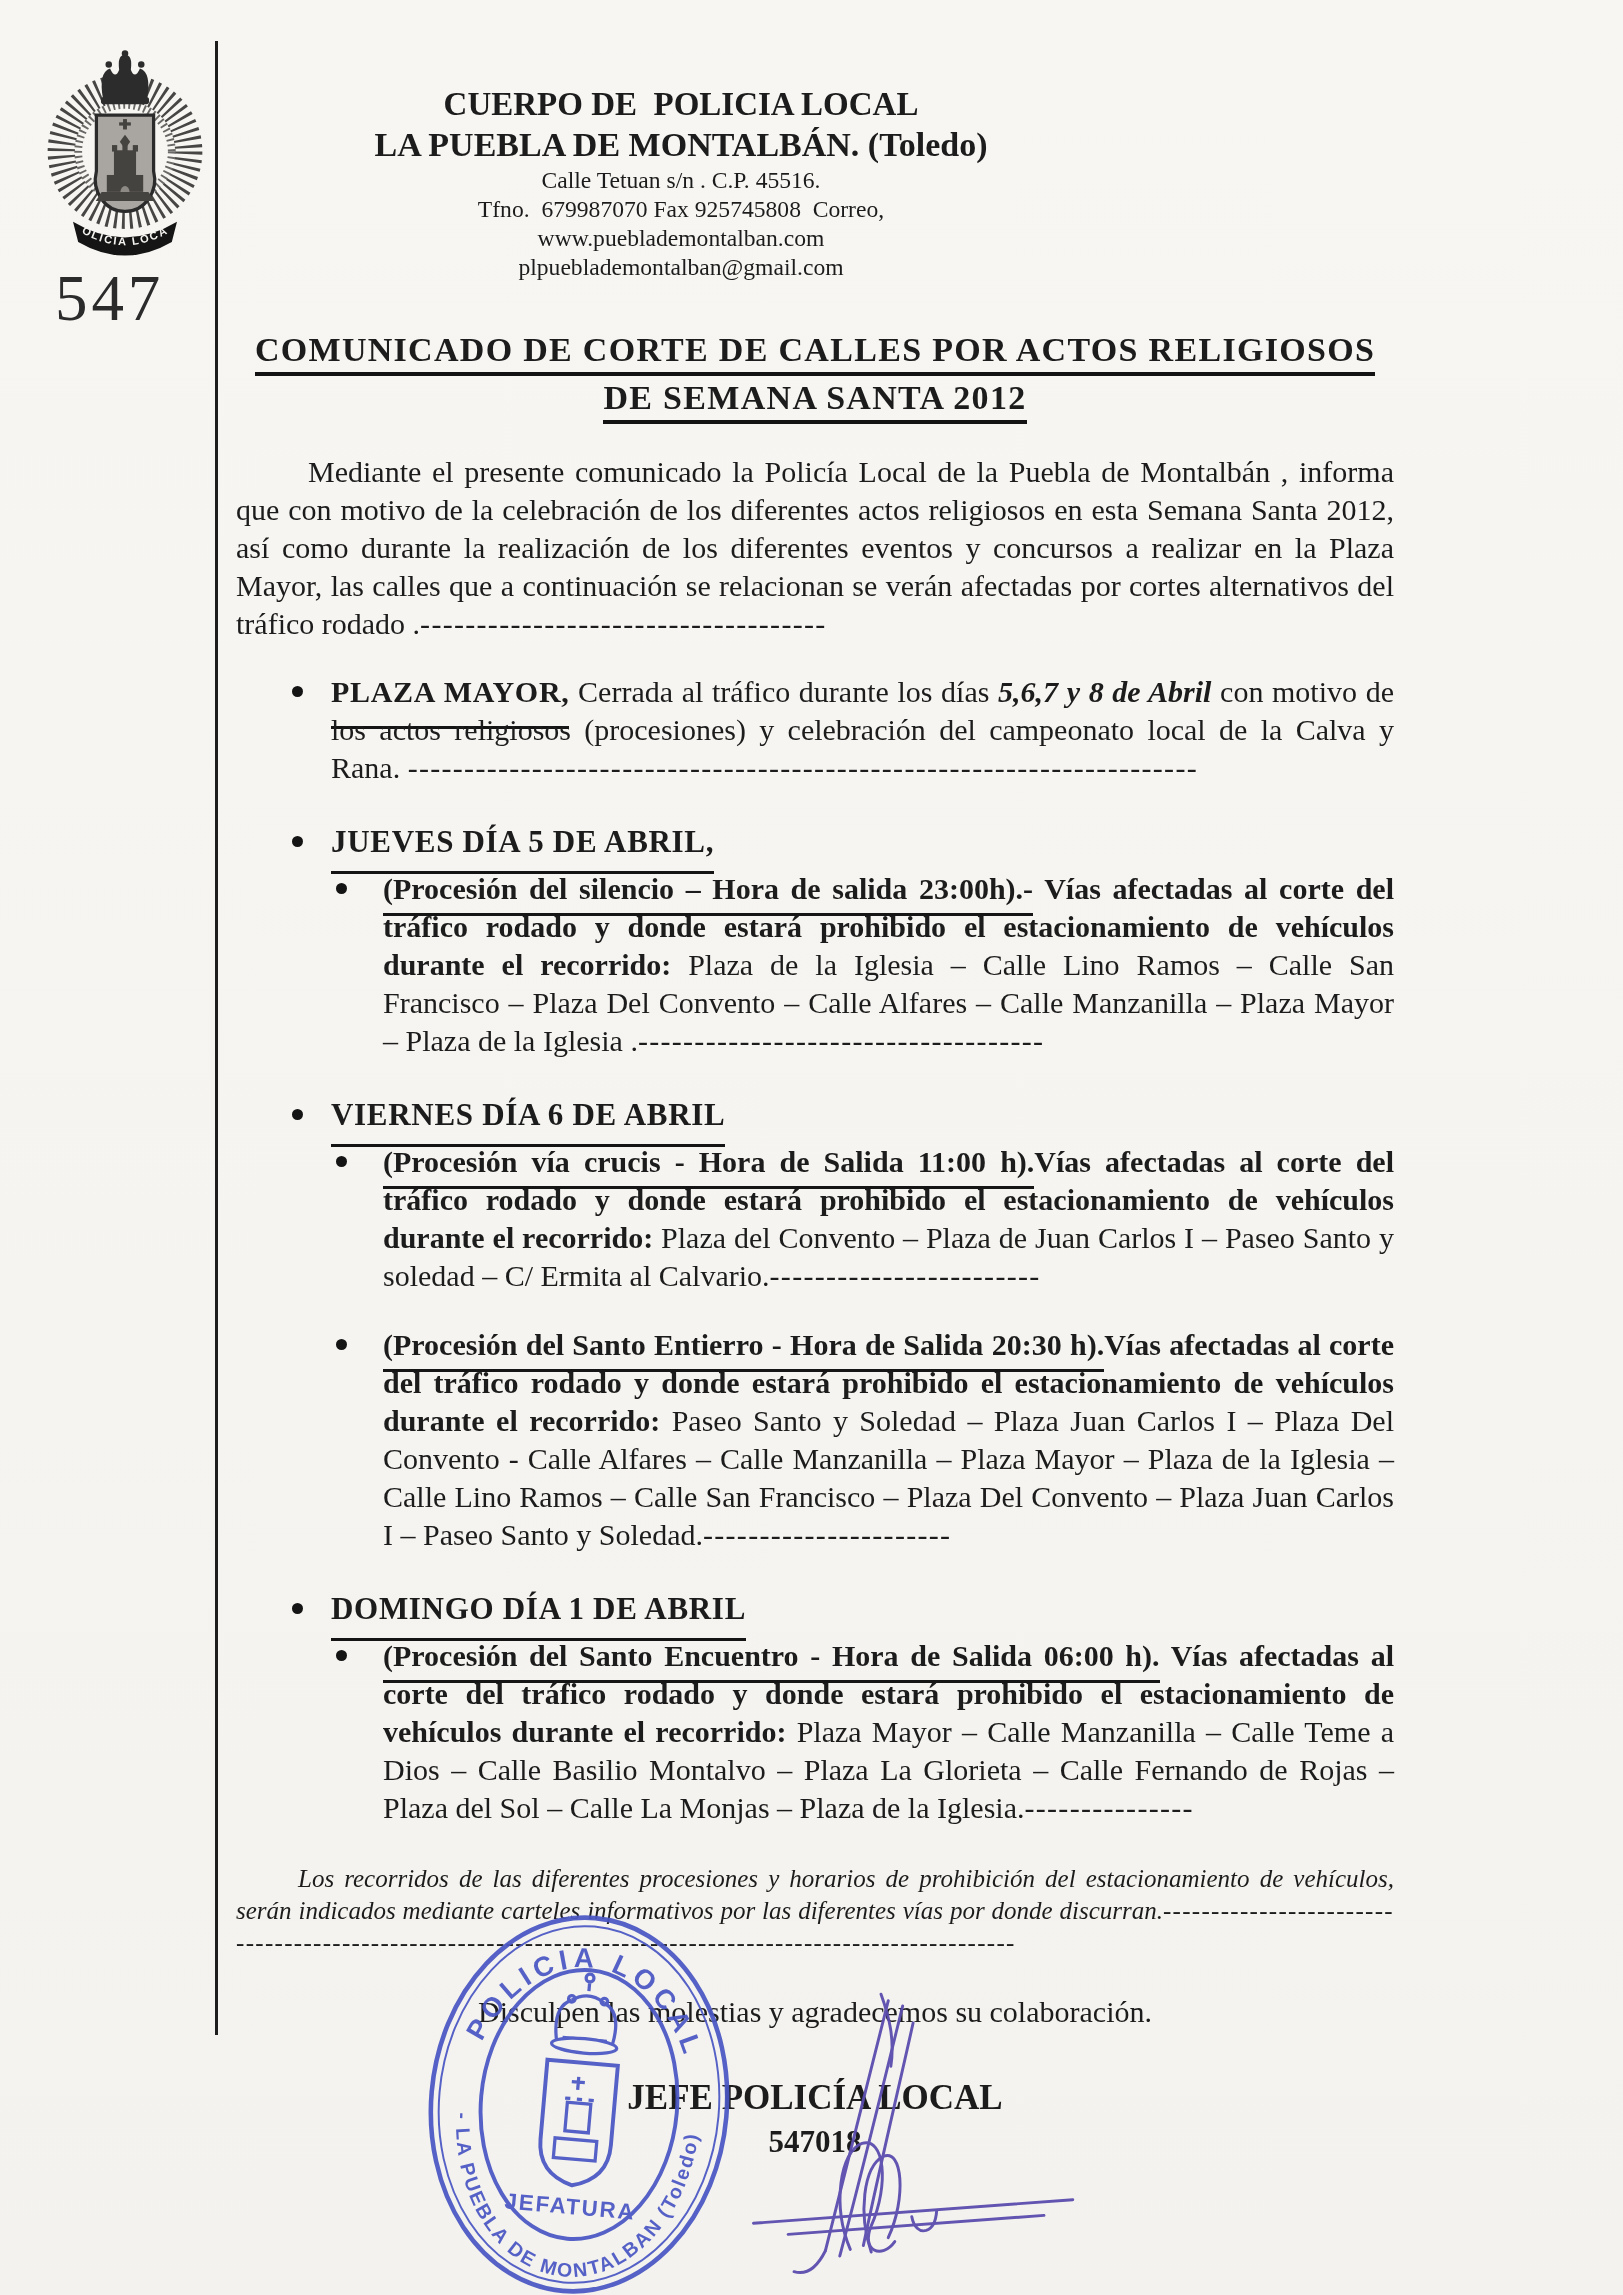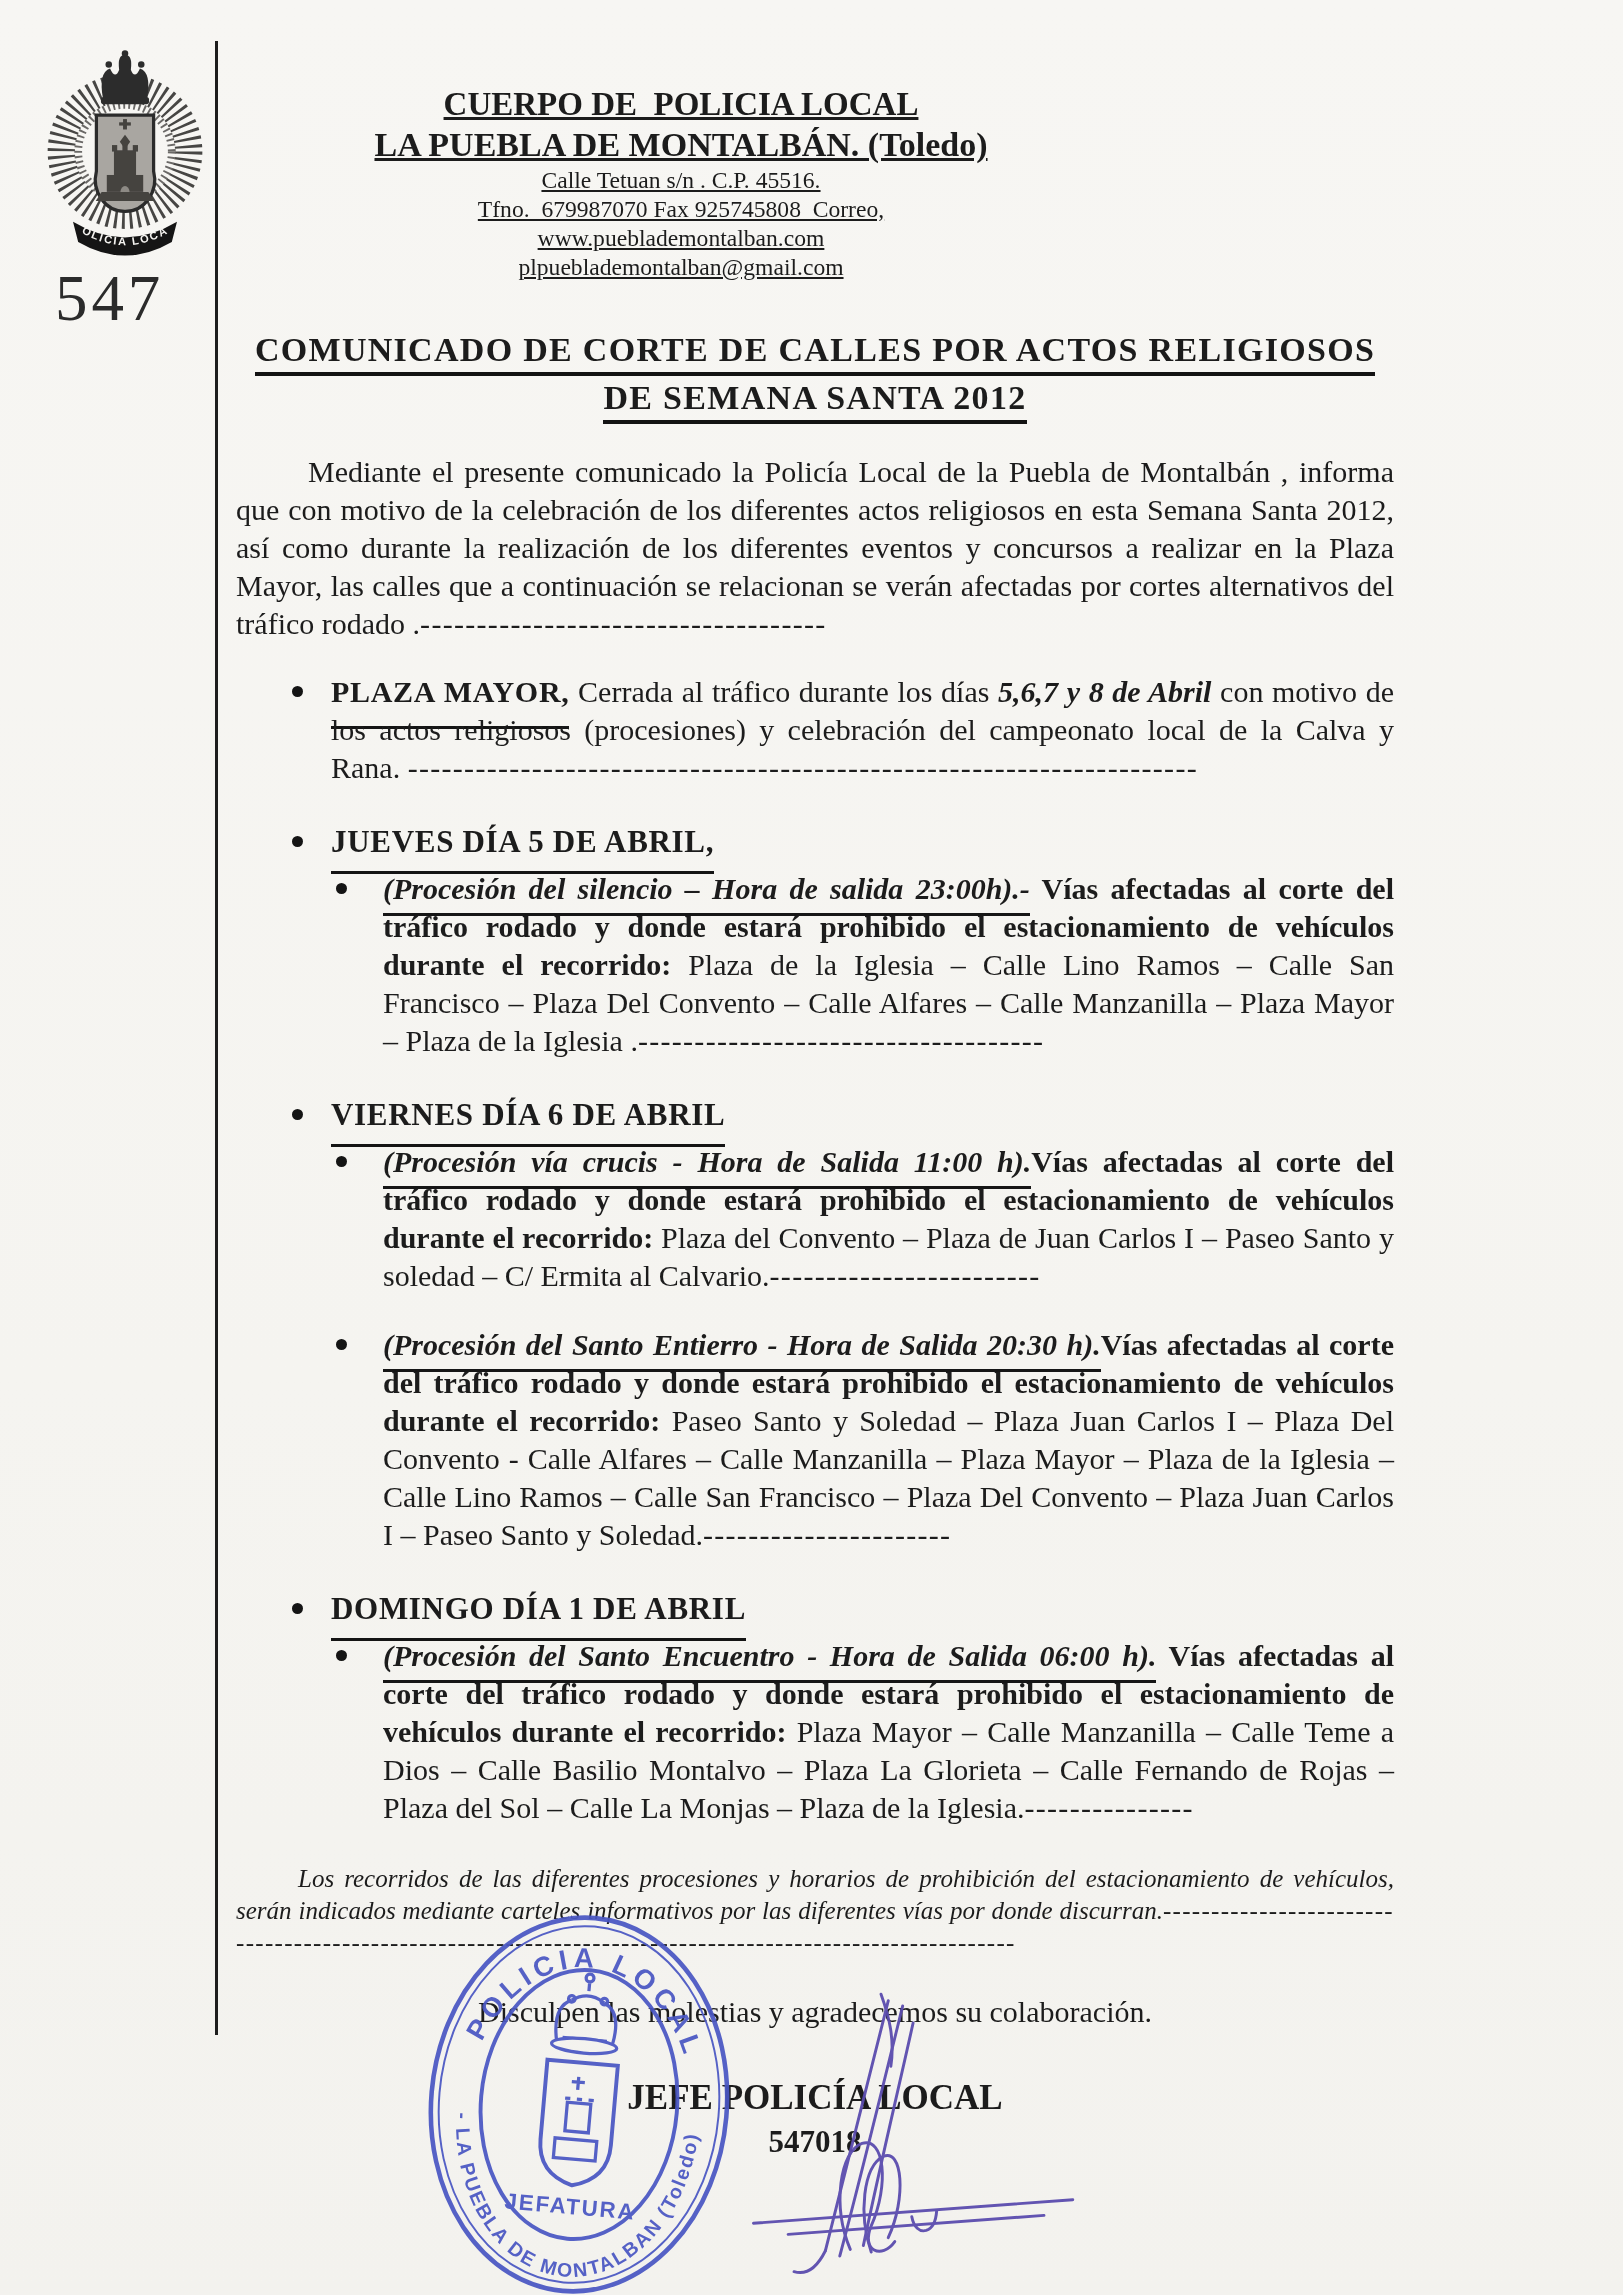--- a/index.html
+++ b/index.html
@@ -1,38 +1,38 @@
 <!DOCTYPE html>
 <html style="font-size:10.5px"><head>
 <meta charset="utf-8">
 <style>
   html,body{margin:0;padding:0;}
   body{width:1623px;height:2295px;background:#eceae6;font-family:"Liberation Serif","DejaVu Serif",serif;}
   .page{position:relative;width:1623px;height:2295px;background:linear-gradient(180deg,#f7f6f3 0%,#f5f4f0 60%,#f3f2ee 100%);overflow:hidden;color:#1c1c1c;}
   .vline{position:absolute;left:215px;top:41px;width:3.3px;height:1994px;background:#1d1d1d;}
   .badge{position:absolute;left:47px;top:34px;width:156px;height:228px;}
   .regnum{position:absolute;left:55px;top:264px;font-size:65px;letter-spacing:3.9px;color:#2b2b2b;line-height:1.05;}
-  .letterhead{position:absolute;left:249px;top:84px;width:864px;text-align:center;text-decoration:underline;}
+  .letterhead{position:absolute;left:249px;top:84px;width:864px;text-align:center;}
   .lh1{font-weight:bold;font-size:33px;line-height:1.22;white-space:pre-wrap;}
   .lh2{font-weight:bold;font-size:34px;line-height:1.22;}
   .lhs{font-size:23.6px;line-height:29px;white-space:pre-wrap;}
   .content{position:absolute;left:236px;top:326px;width:1158px;font-size:30px;line-height:38px;text-align:justify;}
   .title{ text-align:center;margin:0 0 30px 0;font-weight:bold;font-size:34px;line-height:1.42;letter-spacing:1.3px;}
   .u-title{border-bottom:4.6px solid #131313;padding-bottom:4px;}
   .intro{margin:0 0 30px 0;text-indent:72px;}
   ul.blist{list-style:none;margin:0;padding:0;}
   ul.blist>li{position:relative;padding-left:95px;margin:0 0 36px 0;}
   .dot{position:absolute;left:56px;top:13px;width:11px;height:11px;border-radius:50%;background:#141414;}
   ul.sub{list-style:none;margin:9.2px 0 0 0;padding:0;}
   ul.sub>li{position:relative;padding-left:52px;margin:0 0 31px 0;}
   ul.sub>li:last-child{margin-bottom:0;}
   ul.sub .dot{left:5.2px;top:13px;}
   .hitem{font-weight:bold;font-size:31px;letter-spacing:0.7px;border-bottom:3.9px solid #141414;padding-bottom:12px;}
   .plabel{font-weight:bold;letter-spacing:0.7px;border-bottom:3.9px solid #141414;padding-bottom:18px;}
-  .phead{font-weight:bold;font-style:italic;border-bottom:3.9px solid #161616;padding-bottom:8px;}
+  .phead{font-weight:bold;border-bottom:3.9px solid #161616;padding-bottom:8px;}
   .plead{font-weight:bold;}
   .bi{font-weight:bold;font-style:italic;}
   .dash{letter-spacing:1.3px;overflow-wrap:anywhere;word-break:break-all;}
   .note{margin:23.6px 0 0 0;font-size:25px;line-height:32px;font-style:italic;text-indent:62px;}
   .farewell{margin:34px 0 0 0;text-align:center;font-size:30px;}
   .signblock{margin:42px 0 0 0;text-align:center;}
   .role{font-weight:bold;font-size:35px;line-height:1.4;}
   .bnum{font-weight:bold;font-size:31px;line-height:1.3;}
   .stamp{position:absolute;left:422px;top:1912px;width:314px;height:385px;opacity:.93;}
   .sig{position:absolute;left:654px;top:1989px;width:458px;height:301px;opacity:.95;}

